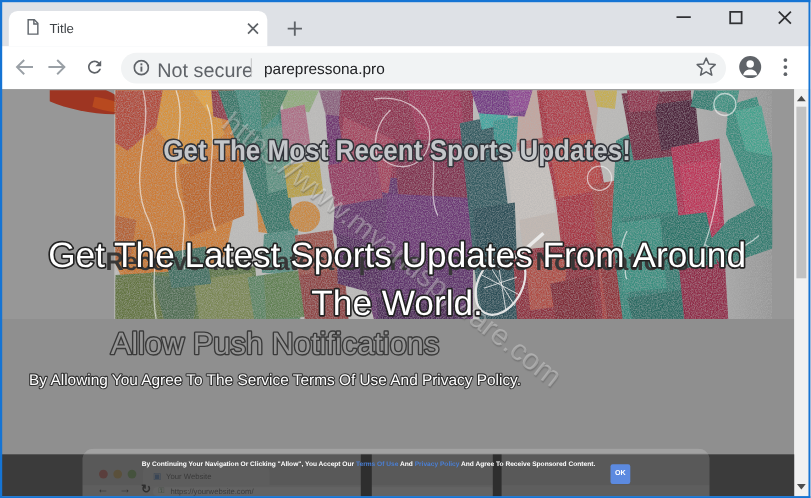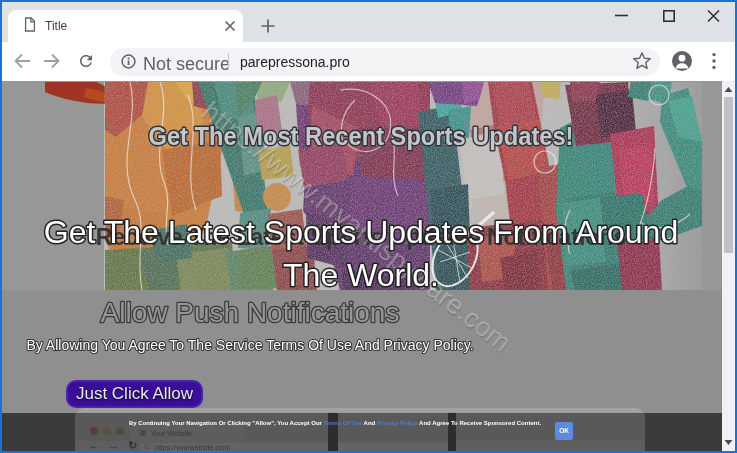--- a/index.html
+++ b/index.html
@@ -252,21 +252,20 @@
   <div id="hiddentext" class="abs">Receive The Latest Sports Updates Notifications</div>
 
   <svg id="heads" class="abs" width="722" height="370" viewBox="0 0 722 370">
     <text x="361" y="64" text-anchor="middle" font-family="Liberation Sans, sans-serif" font-size="26" font-weight="bold" textLength="425" lengthAdjust="spacingAndGlyphs" fill="#c4c7ca" stroke="#32343a" stroke-width="3" paint-order="stroke" stroke-linejoin="round">Get The Most Recent Sports Updates!</text>
     <text x="361" y="162" text-anchor="middle" font-family="Liberation Sans, sans-serif" font-size="32" fill="#ffffff" stroke="#222" stroke-width="3" paint-order="stroke" stroke-linejoin="round">Get The Latest Sports Updates From Around</text>
     <text x="361" y="205" text-anchor="middle" font-family="Liberation Sans, sans-serif" font-size="32" fill="#ffffff" stroke="#222" stroke-width="3" paint-order="stroke" stroke-linejoin="round">The World.</text>
     <text x="250" y="241" text-anchor="middle" font-family="Liberation Sans, sans-serif" font-size="28" fill="#969696" stroke="#3a3a3a" stroke-width="2.5" paint-order="stroke" stroke-linejoin="round">Allow Push Notifications</text>
     <text x="250" y="269" text-anchor="middle" font-family="Liberation Sans, sans-serif" font-size="14" fill="#ffffff" stroke="#333" stroke-width="2" paint-order="stroke" stroke-linejoin="round">By Allowing You Agree To The Service Terms Of Use And Privacy Policy.</text>
   </svg>
 
-  <div id="allowbtn" class="abs">Just Click Allow</div>
 
   <div id="overlay" class="abs"></div>
 
   <div id="mini" class="abs">
     <div class="abs" style="left:0;top:0;width:570px;height:4px;background:#e8e8e8;border-radius:10px 10px 0 0;"></div>
     <div class="abs" style="left:0;top:4px;width:570px;height:29px;background:#c4c4c4;"></div>
     <div class="dot" style="left:15px;top:19px;background:#c84b40;"></div>
     <div class="dot" style="left:28px;top:19px;background:#c89a3c;"></div>
     <div class="dot" style="left:41px;top:19px;background:#6aa246;"></div>
     <div class="abs" style="left:55px;top:16px;width:115px;height:17px;background:#d4d4d4;border-radius:5px 5px 0 0;"></div>

